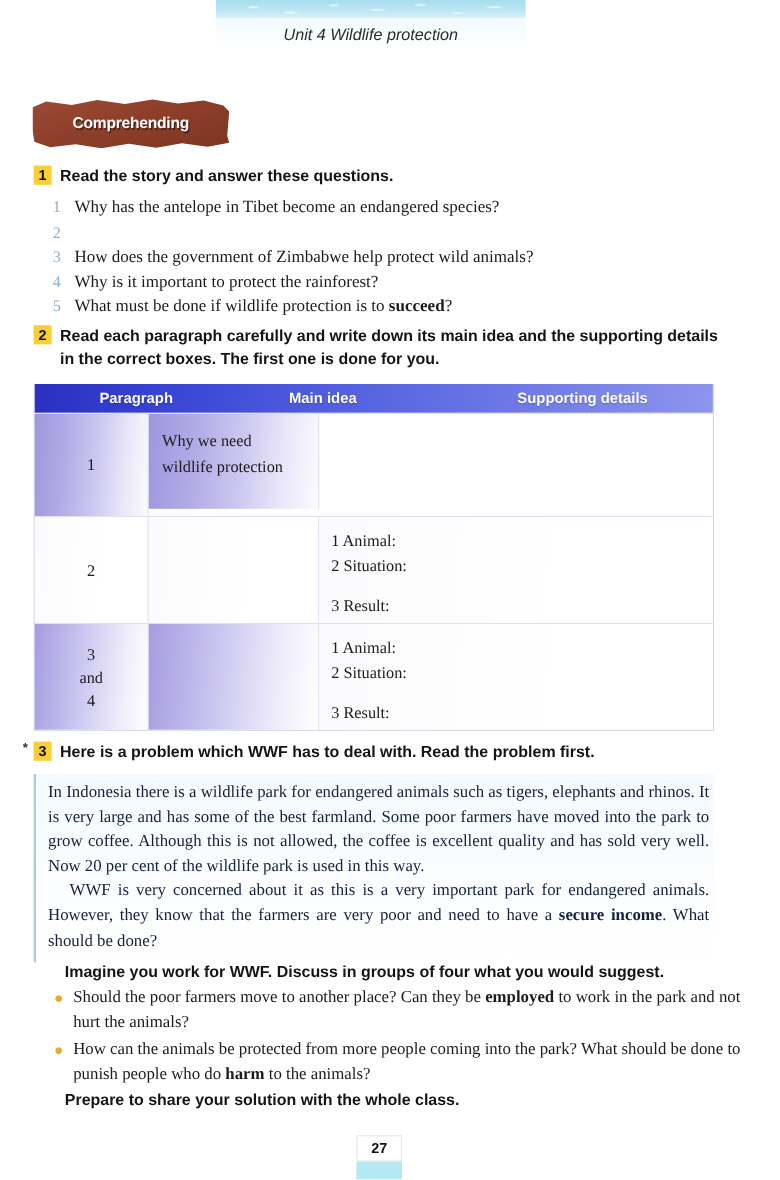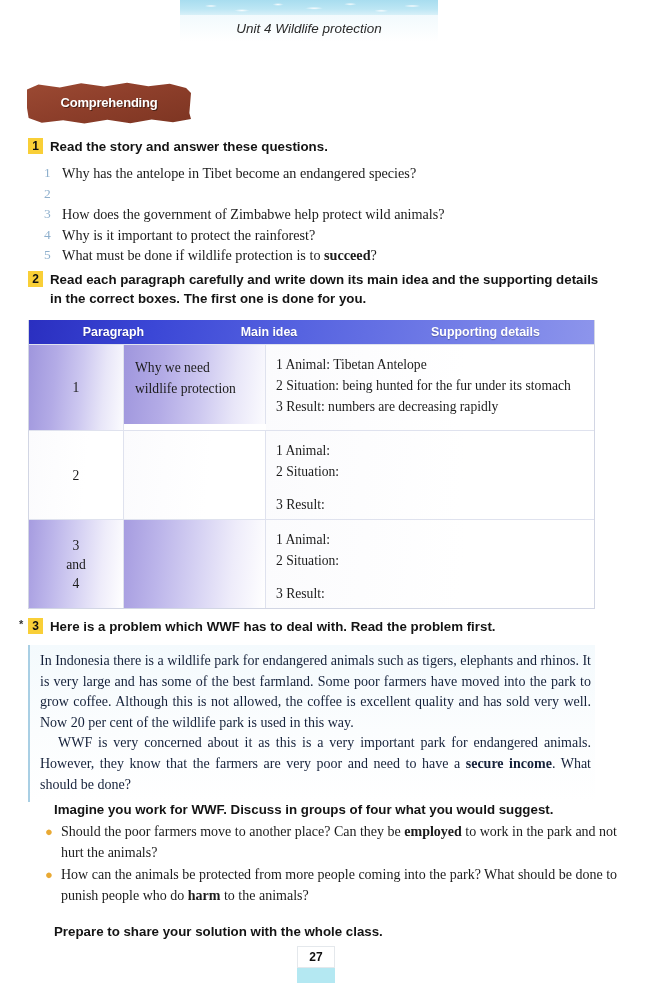--- a/index.html
+++ b/index.html
@@ -244,21 +244,21 @@
     width: 600px;
   }
   .discuss-lead, .discuss-close {
     font-family: "Liberation Sans", sans-serif;
     font-weight: bold;
     font-size: 13.3px;
     line-height: 20px;
     color: #141414;
     margin-left: 26px;
   }
-  .discuss-close { margin-top: 16px; }
+  .discuss-close { margin-top: 1px; }
   .bullet-row {
     display: flex;
     margin-left: 16px;
     margin-top: 2px;
   }
   .bullet-dot {
     flex: 0 0 16px;
     color: #e9a933;
     font-size: 13px;
     line-height: 20.5px;
@@ -356,25 +356,20 @@
     <div class="c1">Paragraph</div>
     <div class="c2">Main idea</div>
     <div class="c3">Supporting details</div>
   </div>
 
   <div class="tbl-row">
     <div class="cell cell-para shade-purple" style="height:85px;">
       <div>1</div>
     </div>
     <div class="cell cell-main shade-purple" style="height:79px;">Why we need wildlife protection</div>
-    <div class="cell cell-det shade-white" style="height:85px;">
-      <div>1 Animal: Tibetan Antelope</div>
-      <div>2 Situation: being hunted for the fur under its stomach</div>
-      <div>3 Result: numbers are decreasing rapidly</div>
-    </div>
   </div>
 
   <div class="tbl-row">
     <div class="cell cell-para shade-white" style="height:88px;">
       <div>2</div>
     </div>
     <div class="cell cell-main shade-white" style="height:88px;"></div>
     <div class="cell cell-det shade-white" style="height:88px;">
       <div>1 Animal:</div>
       <div>2 Situation:</div>

